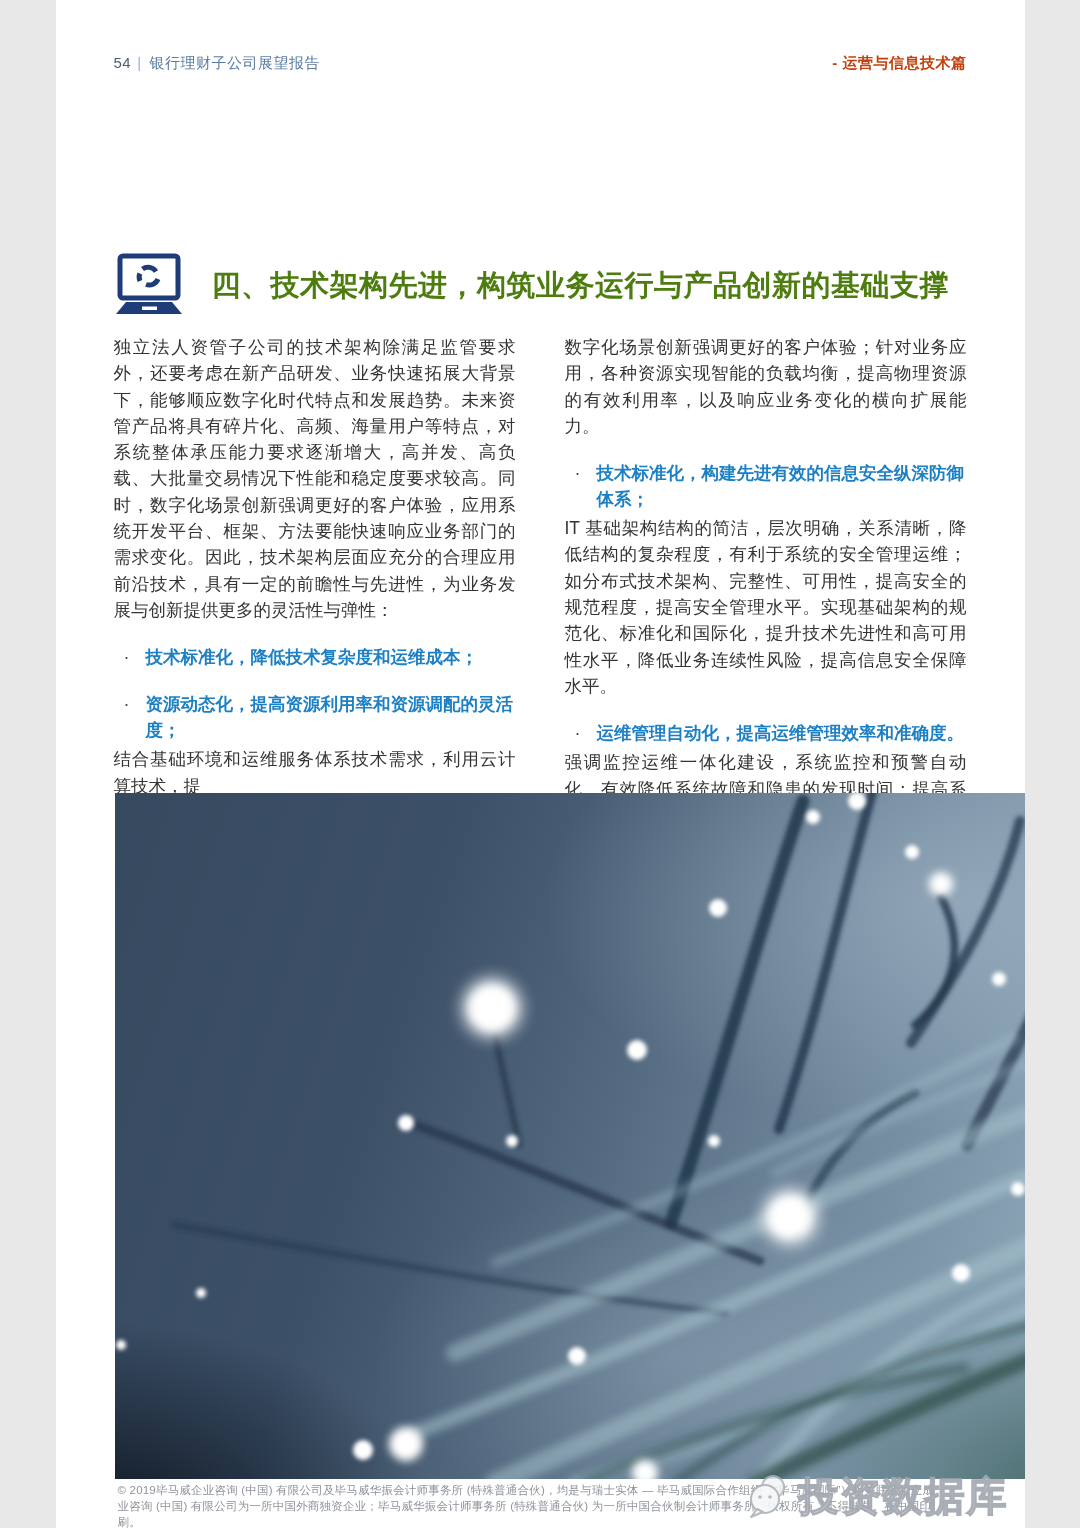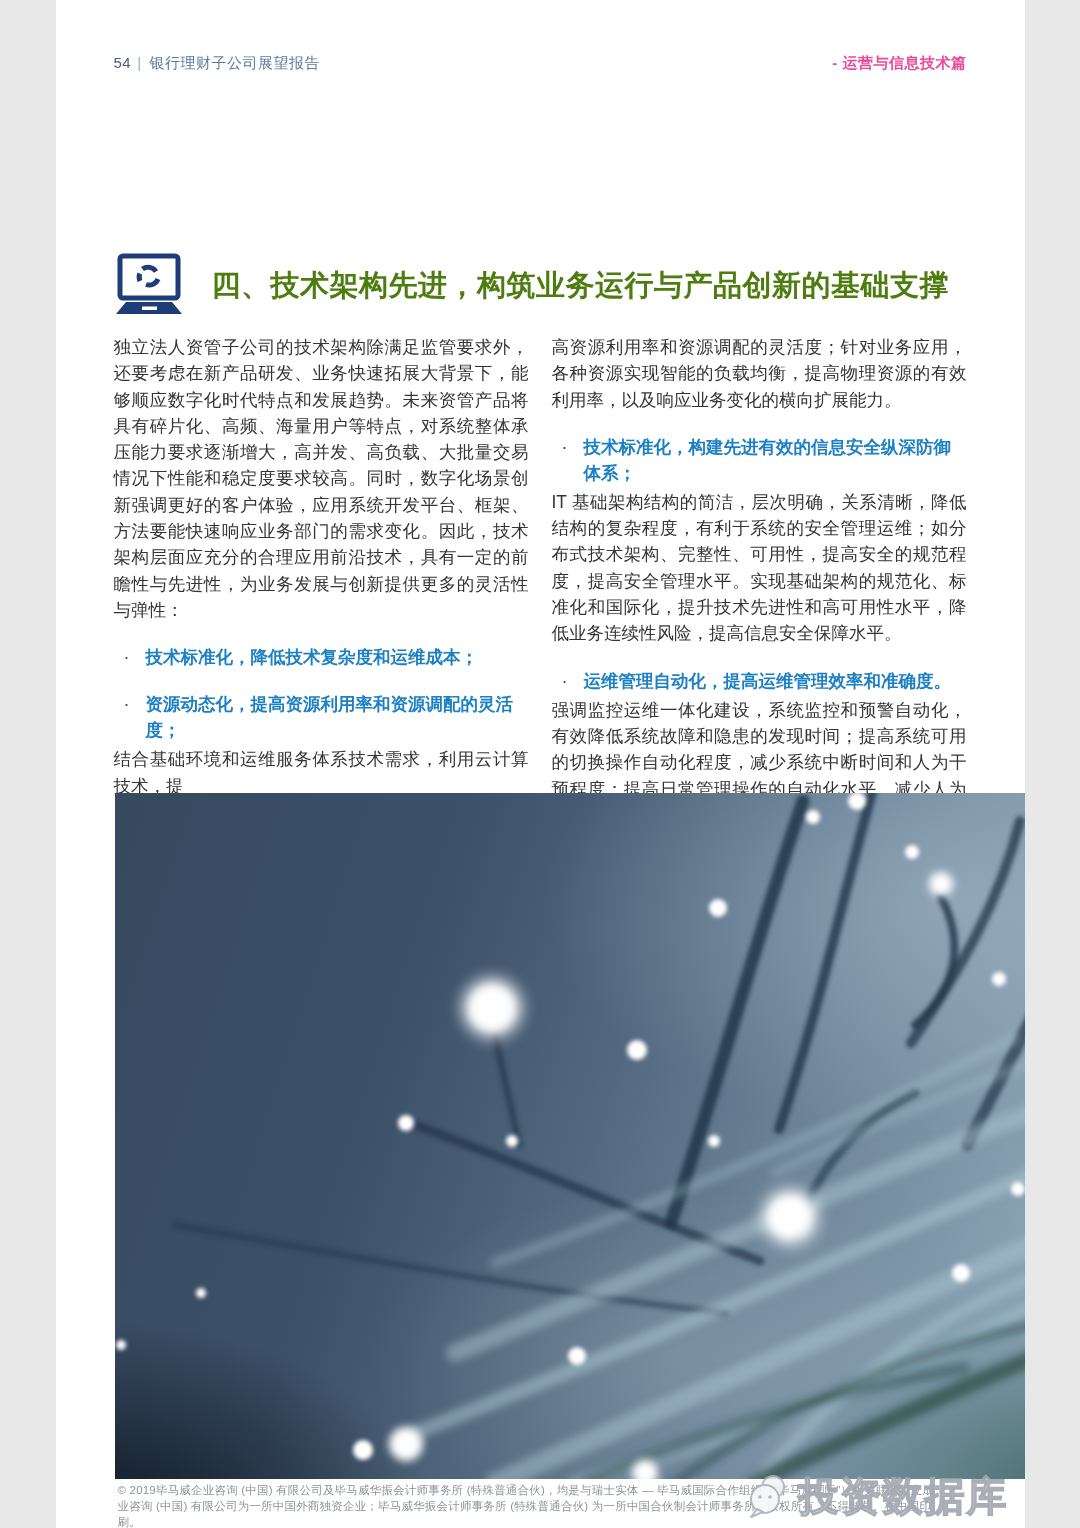--- a/index.html
+++ b/index.html
@@ -8,29 +8,29 @@
     position:relative; width:969px; height:1528px; margin:0 auto;
     background:#ffffff; overflow:hidden;
     font-family:"Liberation Sans","DejaVu Sans",sans-serif;
   }
   
   .header { position:absolute; top:54px; left:58px; right:58px;
     display:flex; justify-content:space-between; align-items:baseline; }
   .header-left { font-size:15px; color:#5a7ca3; letter-spacing:0.5px; }
   .header-left .pnum { color:#4d5f74; margin-right:6px; }
   .header-left .divider { color:#9fb2c6; margin-right:8px; font-weight:400; }
-  .header-right { font-size:15px; font-weight:bold; color:#ec4899; letter-spacing:0.5px; }
+  .header-right { font-size:15px; font-weight:bold; color:#c2410c; letter-spacing:0.5px; }
   
   .section-head { position:absolute; top:253px; left:58px; right:58px;
     display:flex; align-items:center; gap:22px; }
   .section-icon { width:76px; height:66px; flex:0 0 auto; }
   .section-title { font-size:29px; font-weight:bold; color:#4d7c0f; letter-spacing:0.5px; }
   
   .content { position:absolute; top:334px; left:58px; right:58px;
-    display:flex; gap:23px;justify-content:space-between; }
+    display:flex; gap:49px;justify-content:space-between; }
   .col { flex:1 1 0; }
   .para { font-size:17.5px; line-height:26.3px; color:#343434;
     text-align:justify; text-justify:inter-ideograph; }
   .bullet-head { display:flex; align-items:baseline; gap:16px;
     padding-left:10px; margin-top:21px; margin-bottom:3px; }
   .bullet-dot { color:#444; font-size:18px; line-height:26px; }
   .bullet-title { font-size:17.5px; line-height:26px; font-weight:bold; color:#1d80c4; }
   .cont-first { margin-top:0; }
   
   .photo { position:absolute; top:793px; left:59px; width:962px; height:686px;
@@ -89,21 +89,21 @@
         <span class="bullet-title">技术标准化，降低技术复杂度和运维成本；</span>
       </div>
       <div class="bullet-head">
         <span class="bullet-dot">·</span>
         <span class="bullet-title">资源动态化，提高资源利用率和资源调配的灵活度；</span>
       </div>
       <p class="para">结合基础环境和运维服务体系技术需求，利用云计算技术，提</p>
     </div>
 
     <div class="col">
-      <p class="para cont-first">高资源利用率和资源调配的灵活度；针对业务应用，各种资源实现智能的负载均衡，提高物理资源的有效利用率，以及响应业务变化的横向扩展能力。</p>
+      <p class="para cont-first">数字化场景创新强调更好的客户体验；针对业务应用，各种资源实现智能的负载均衡，提高物理资源的有效利用率，以及响应业务变化的横向扩展能力。</p>
       <div class="bullet-head">
         <span class="bullet-dot">·</span>
         <span class="bullet-title">技术标准化，构建先进有效的信息安全纵深防御体系；</span>
       </div>
       <p class="para">IT 基础架构结构的简洁，层次明确，关系清晰，降低结构的复杂程度，有利于系统的安全管理运维；如分布式技术架构、完整性、可用性，提高安全的规范程度，提高安全管理水平。实现基础架构的规范化、标准化和国际化，提升技术先进性和高可用性水平，降低业务连续性风险，提高信息安全保障水平。</p>
       <div class="bullet-head">
         <span class="bullet-dot">·</span>
         <span class="bullet-title">运维管理自动化，提高运维管理效率和准确度。</span>
       </div>
       <p class="para">强调监控运维一体化建设，系统监控和预警自动化，有效降低系统故障和隐患的发现时间；提高系统可用的切换操作自动化程度，减少系统中断时间和人为干预程度；提高日常管理操作的自动化水平，减少人为误操作，提高管理效率和准确度。</p>

